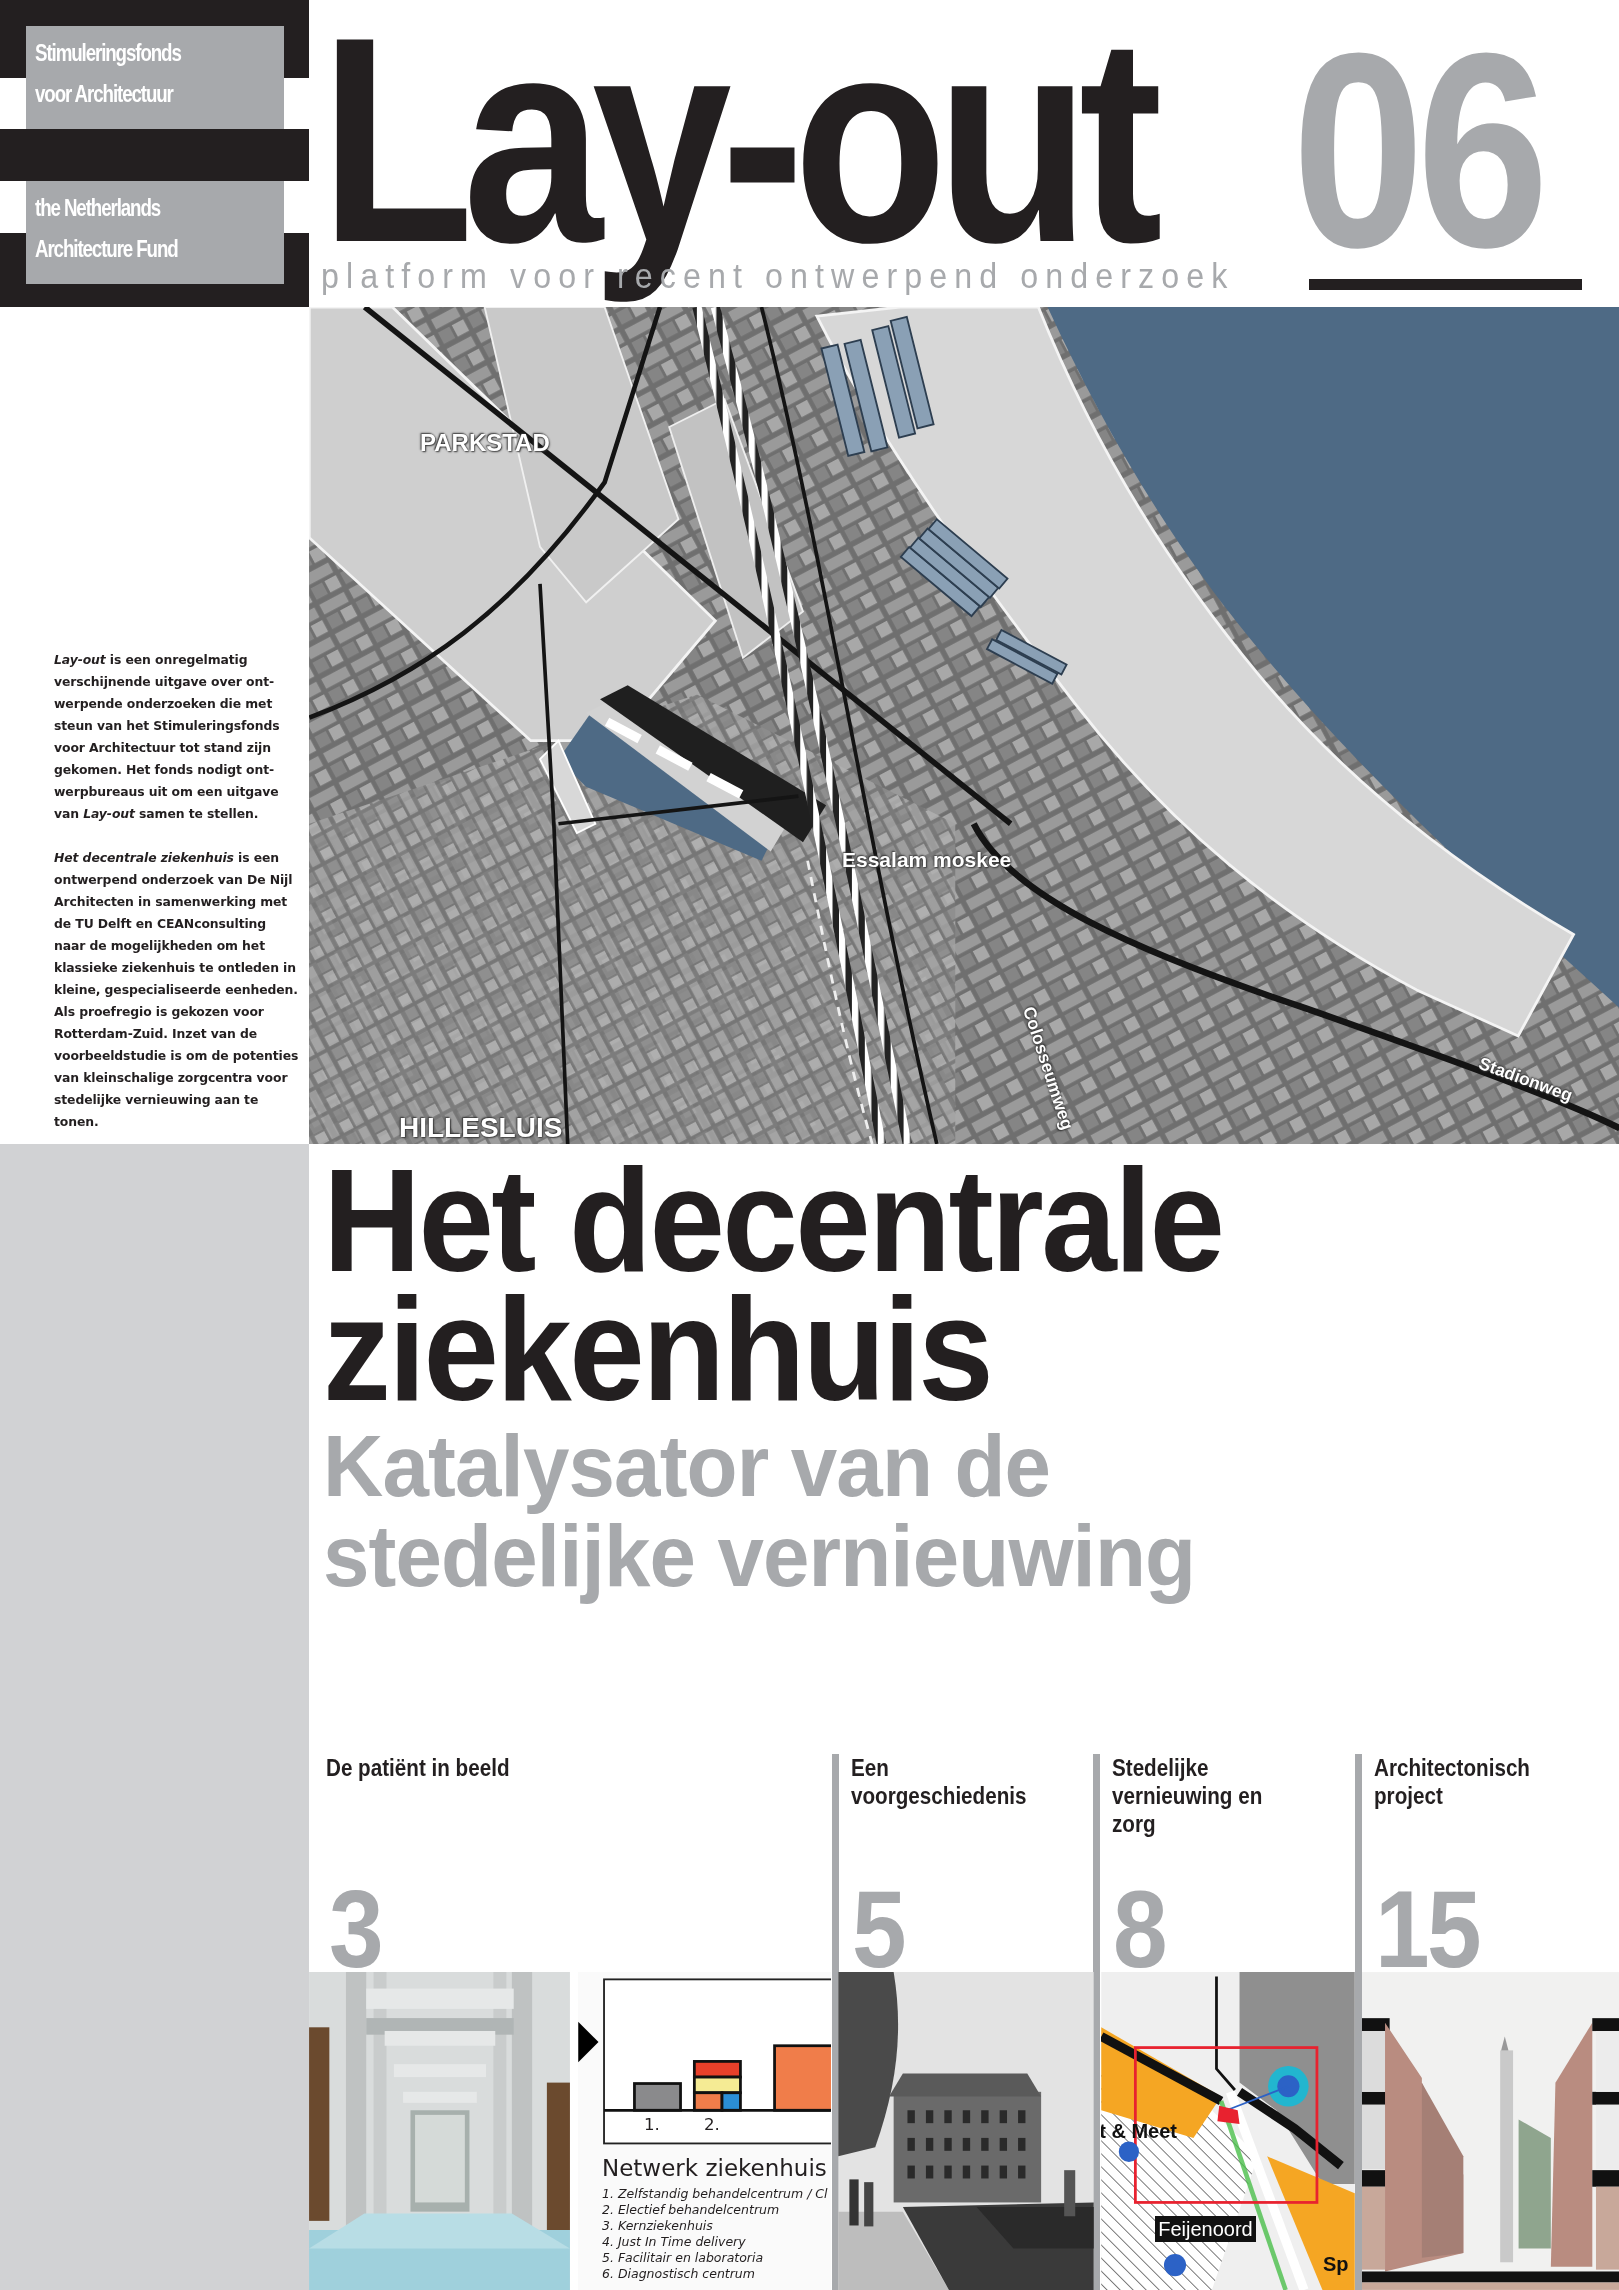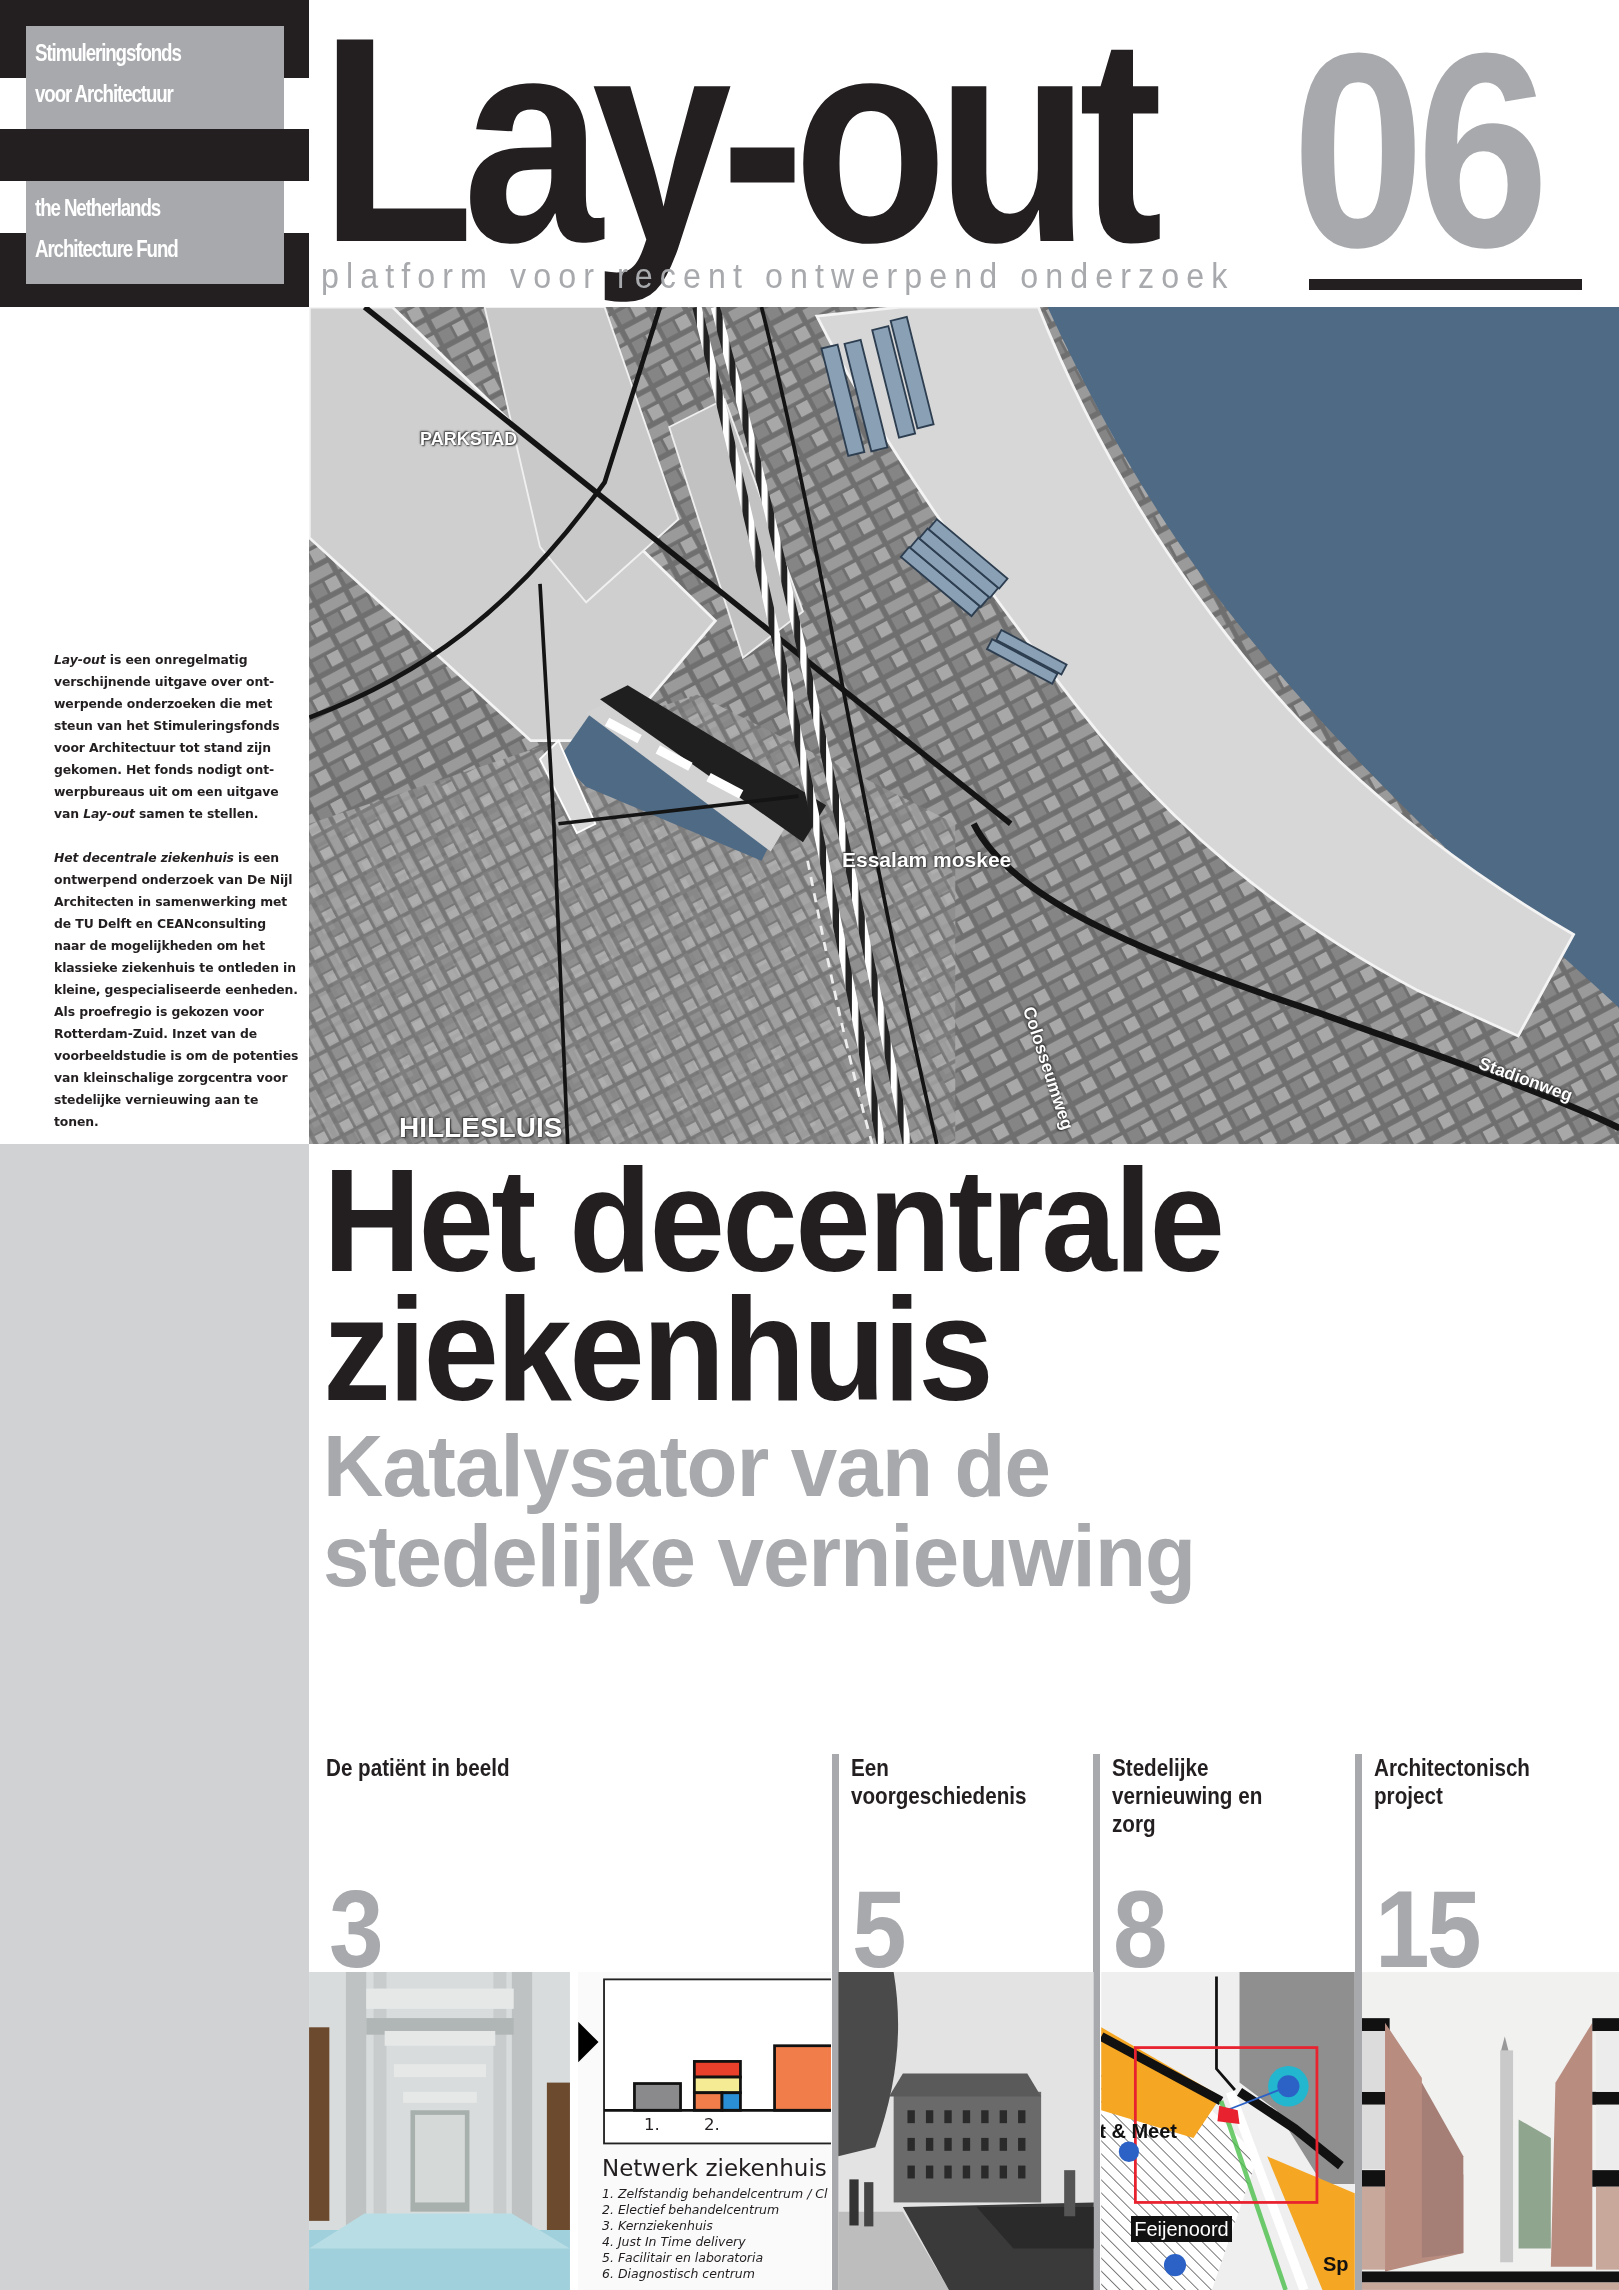--- a/index.html
+++ b/index.html
@@ -55,21 +55,21 @@
     line-height: 88px; color: #a7a9ac; letter-spacing: -2.8px; transform: scaleX(0.9); transform-origin: left top; }
 
   
   .thumb { position: absolute; top: 1972px; height: 318px; overflow: hidden; }
   .thumb svg { display: block; }
   .net-title { position: absolute; left: 24px; font-family: "DejaVu Sans", sans-serif; font-size: 23px; color: #231f20; white-space: nowrap; top: 183px; }
   .net-list { position: absolute; left: 24px; top: 214px; font-family: "DejaVu Sans", sans-serif; font-size: 12.5px; line-height: 16px; color: #231f20; white-space: nowrap; font-style: italic; }
   .net-list li { list-style: none; }
   .chart-lbl { position: absolute; font-family: "DejaVu Sans", sans-serif; font-size: 16.6px; color: #231f20; }
   .feij { position: absolute; background: #111; color: #fff; font-family: "Liberation Sans", sans-serif; font-size: 20px;
-    padding: 0 3.7px; line-height: 26px; }
+    padding: 0 3.7px; line-height: 26px; margin-left: 24px; }
   .meet { position: absolute; color: #111; font-weight: 700; font-family: "Liberation Sans", sans-serif; font-size: 20px; }
 </style>
 </head>
 <body>
 
 <div class="logo">
   <div class="stripe" style="top:0;width:309px;height:28px;"></div>
   <div class="stripe" style="top:26px;width:309px;height:52px;"></div>
   <div class="stripe" style="top:129px;width:309px;height:52px;"></div>
   <div class="stripe" style="top:233px;width:309px;height:74px;"></div>
@@ -152,21 +152,21 @@
       <rect x="610" y="25" width="18" height="120" transform="rotate(-14 610 25)"></rect>
       <rect x="630" y="15" width="18" height="120" transform="rotate(-14 630 15)"></rect>
       <rect x="650" y="260" width="100" height="14" transform="rotate(40 650 260)"></rect>
       <rect x="660" y="250" width="100" height="14" transform="rotate(40 660 250)"></rect>
       <rect x="670" y="240" width="100" height="14" transform="rotate(40 670 240)"></rect>
       <rect x="680" y="230" width="100" height="14" transform="rotate(40 680 230)"></rect>
       <rect x="740" y="360" width="80" height="12" transform="rotate(28 740 360)"></rect>
       <rect x="750" y="350" width="80" height="12" transform="rotate(28 750 350)"></rect>
     </g>
   </svg>
-  <div class="map-label" style="left:111px;top:122px;font-size:18px;">PARKSTAD</div>
+  <div class="map-label" style="left:111px;top:122px;font-size:24px;">PARKSTAD</div>
   <div class="map-label" style="left:533px;top:541px;font-size:21px;">Essalam moskee</div>
   <div class="map-label" style="left:90px;top:805px;font-size:28px;">HILLESLUIS</div>
   <div class="map-label" style="left:729px;top:697px;font-size:17.5px;transform:rotate(72deg);transform-origin:left top;">Colosseumweg</div>
   <div class="map-label" style="left:1174px;top:746px;font-size:17.5px;transform:rotate(20deg);transform-origin:left top;">Stadionweg</div>
 </div>
 
 <div class="gray-side"></div>
 
 <div class="headline">
   <div>Het decentrale</div>

